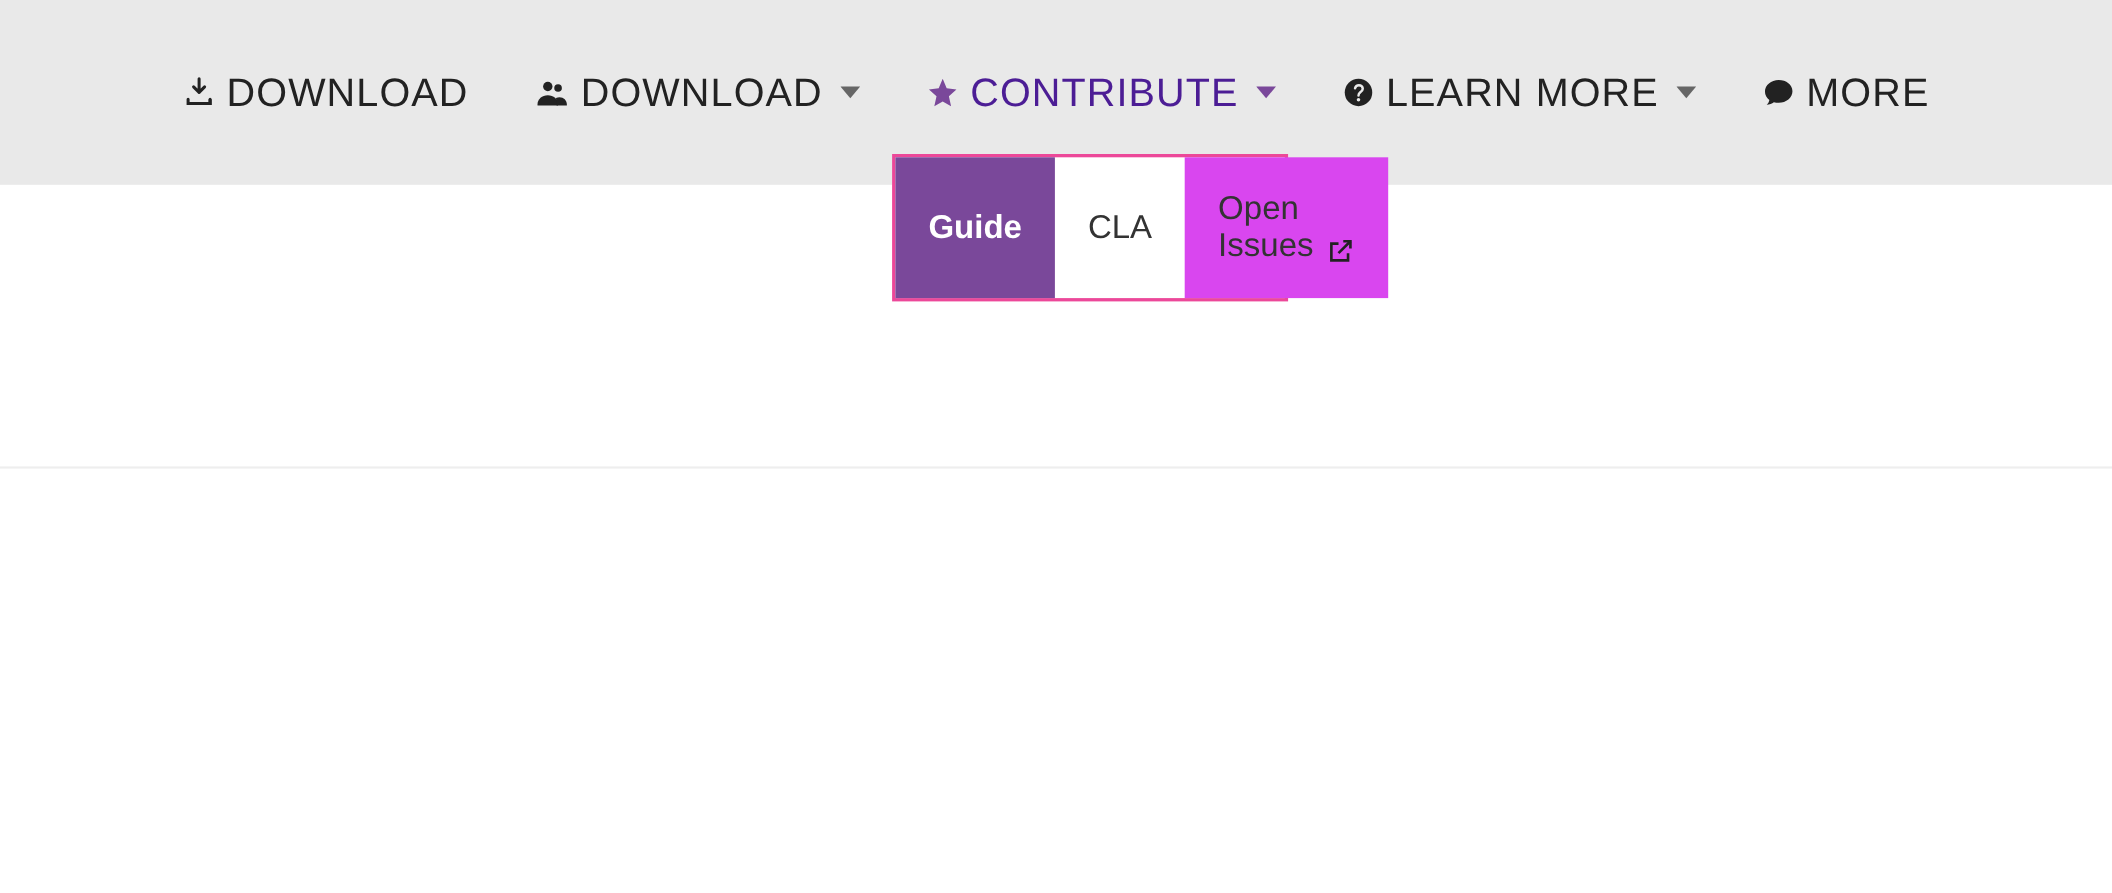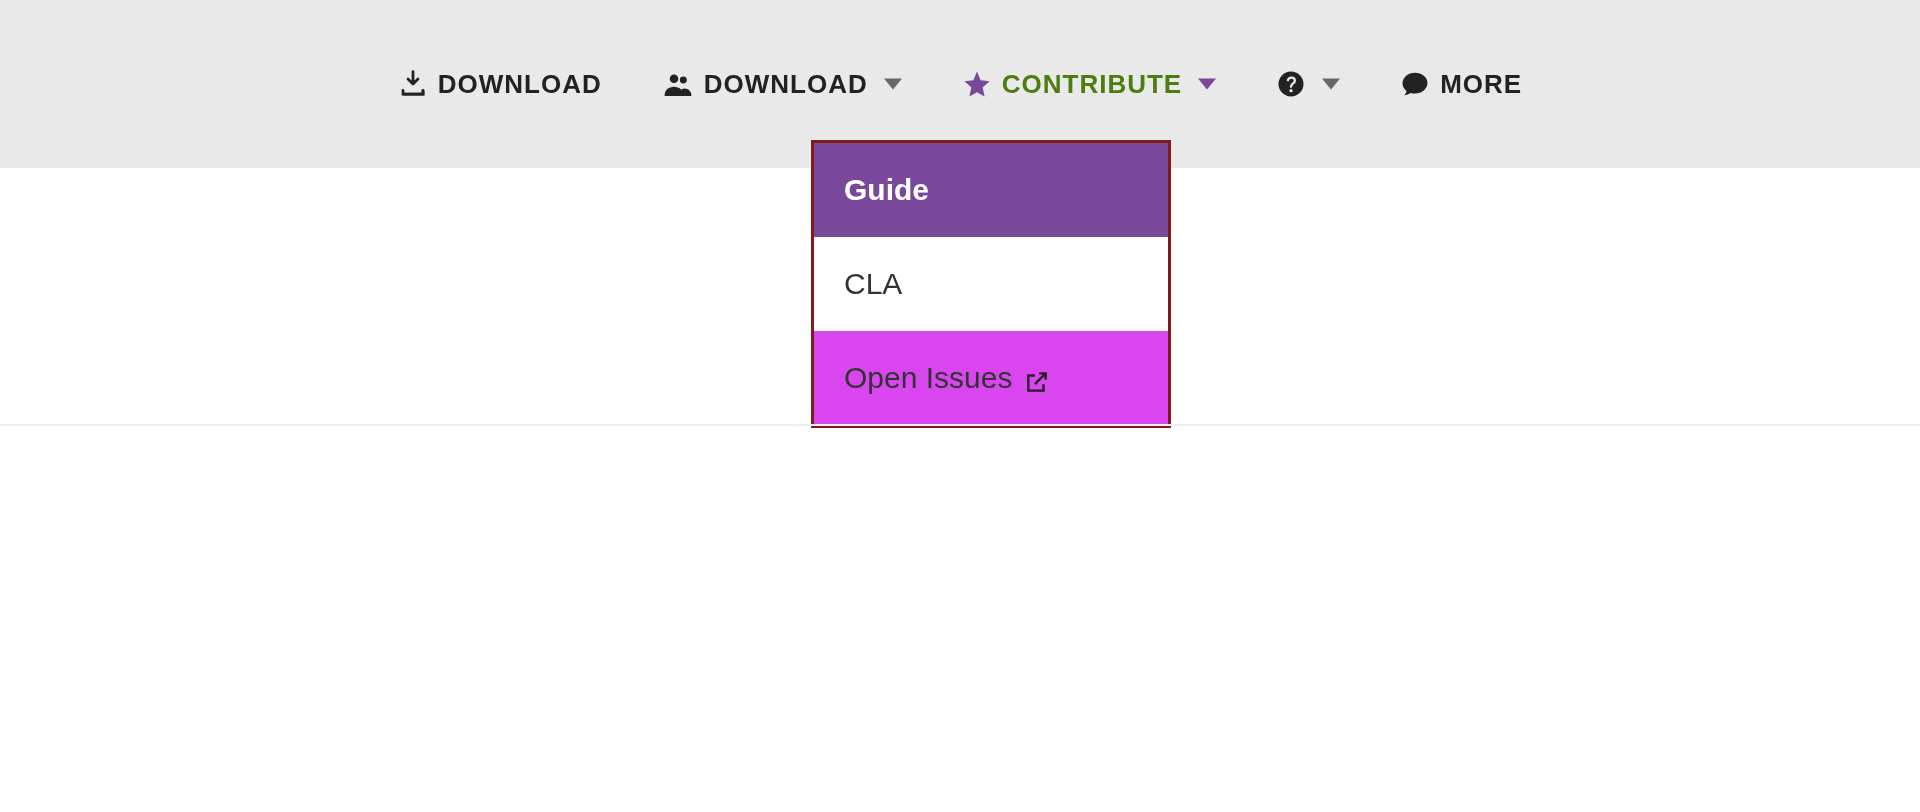--- a/index.html
+++ b/index.html
@@ -15,50 +15,50 @@
       display: flex;
       align-items: center;
       justify-content: center;
       gap: 60px;
       padding: 0 40px;
     }
     .nav-item {
       display: flex;
       align-items: center;
       gap: 10px;
-      font-weight: 700;
-      font-size: 26px;
+      font-weight: 400;
+      font-size: 36px;
       letter-spacing: 1px;
       color: #222;
       cursor: pointer;
       position: relative;
     }
     .nav-item .icon {
       display: inline-flex;
       align-items: center;
       justify-content: center;
     }
     .nav-item .caret {
       display: inline-flex;
       margin-left: 6px;
     }
-    .nav-item.active { color: #4d7c0f; }
+    .nav-item.active { color: #4c1d95; }
     .nav-item.active .icon svg,
     .nav-item.active .caret svg { fill: #7a489a; }
     .nav-item .icon svg { fill: #222; }
     .nav-item .caret svg { fill: #666; }
     .dropdown {
       position: absolute;
       top: 140px;
       left: 811px;
       width: 360px;
       background: #fff;
-      border: 3px solid #7f1d1d;
+      border: 3px solid #ec4899;
       display: flex;
-      flex-direction: column;
+      flex-direction: row;
     }
     .dropdown-item {
       padding: 30px 30px;
       font-size: 30px;
       font-weight: 400;
       color: #333;
       cursor: pointer;
       display: flex;
       align-items: center;
       gap: 12px;
@@ -130,20 +130,21 @@
   </div>
 
   <div class="nav-item">
     <span class="icon">
       <svg width="30" height="30" viewBox="0 0 24 24">
           <circle cx="12" cy="12" r="10"></circle>
           <path d="M9.5 9c.3-1.3 1.4-2.2 2.8-2.2 1.6 0 2.8 1.1 2.8 2.5 0 1.1-.7 1.8-1.8 2.6-1 .8-1.3 1.3-1.3 2.3" stroke="#e9e9e9" stroke-width="1.8" fill="none" stroke-linecap="round"></path>
           <circle cx="12" cy="17.3" r="1.3" fill="#e9e9e9"></circle>
         </svg>
     </span>
+    <span>LEARN MORE</span>
     <span class="caret">
       <svg width="18" height="18" viewBox="0 0 10 10">
           <path d="M0 2l5 6 5-6z"></path>
         </svg>
     </span>
   </div>
 
   <div class="nav-item">
     <span class="icon">
       <svg width="30" height="30" viewBox="0 0 24 24">

